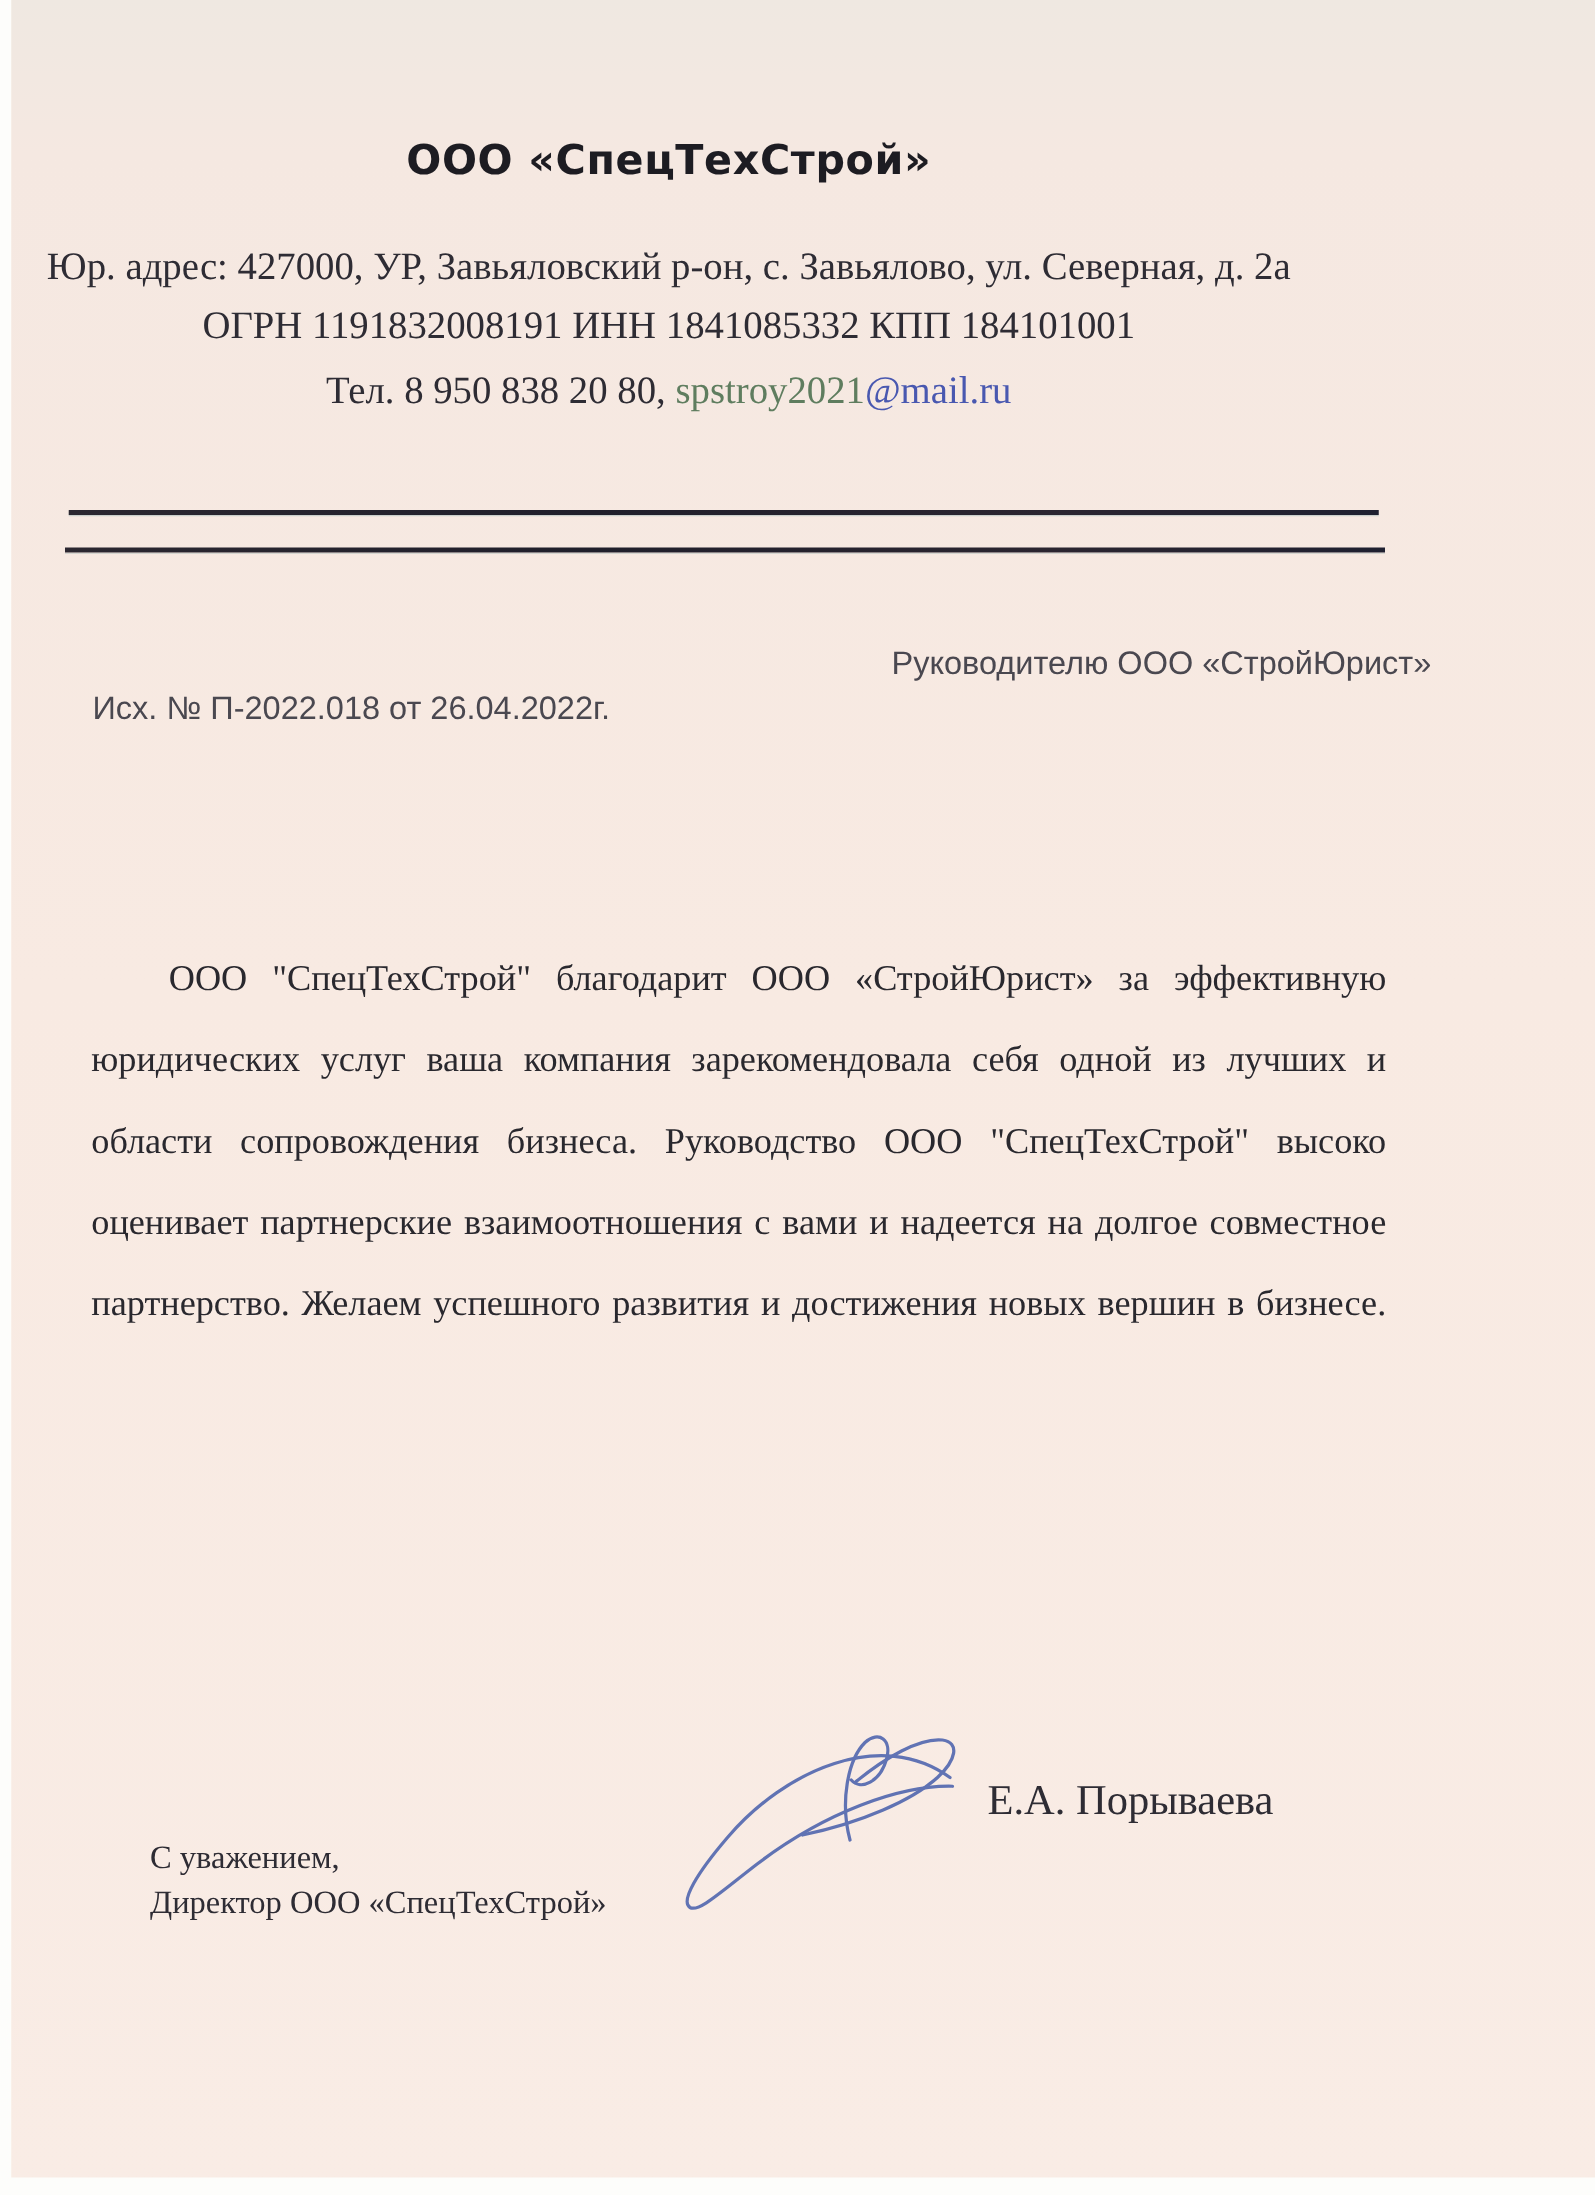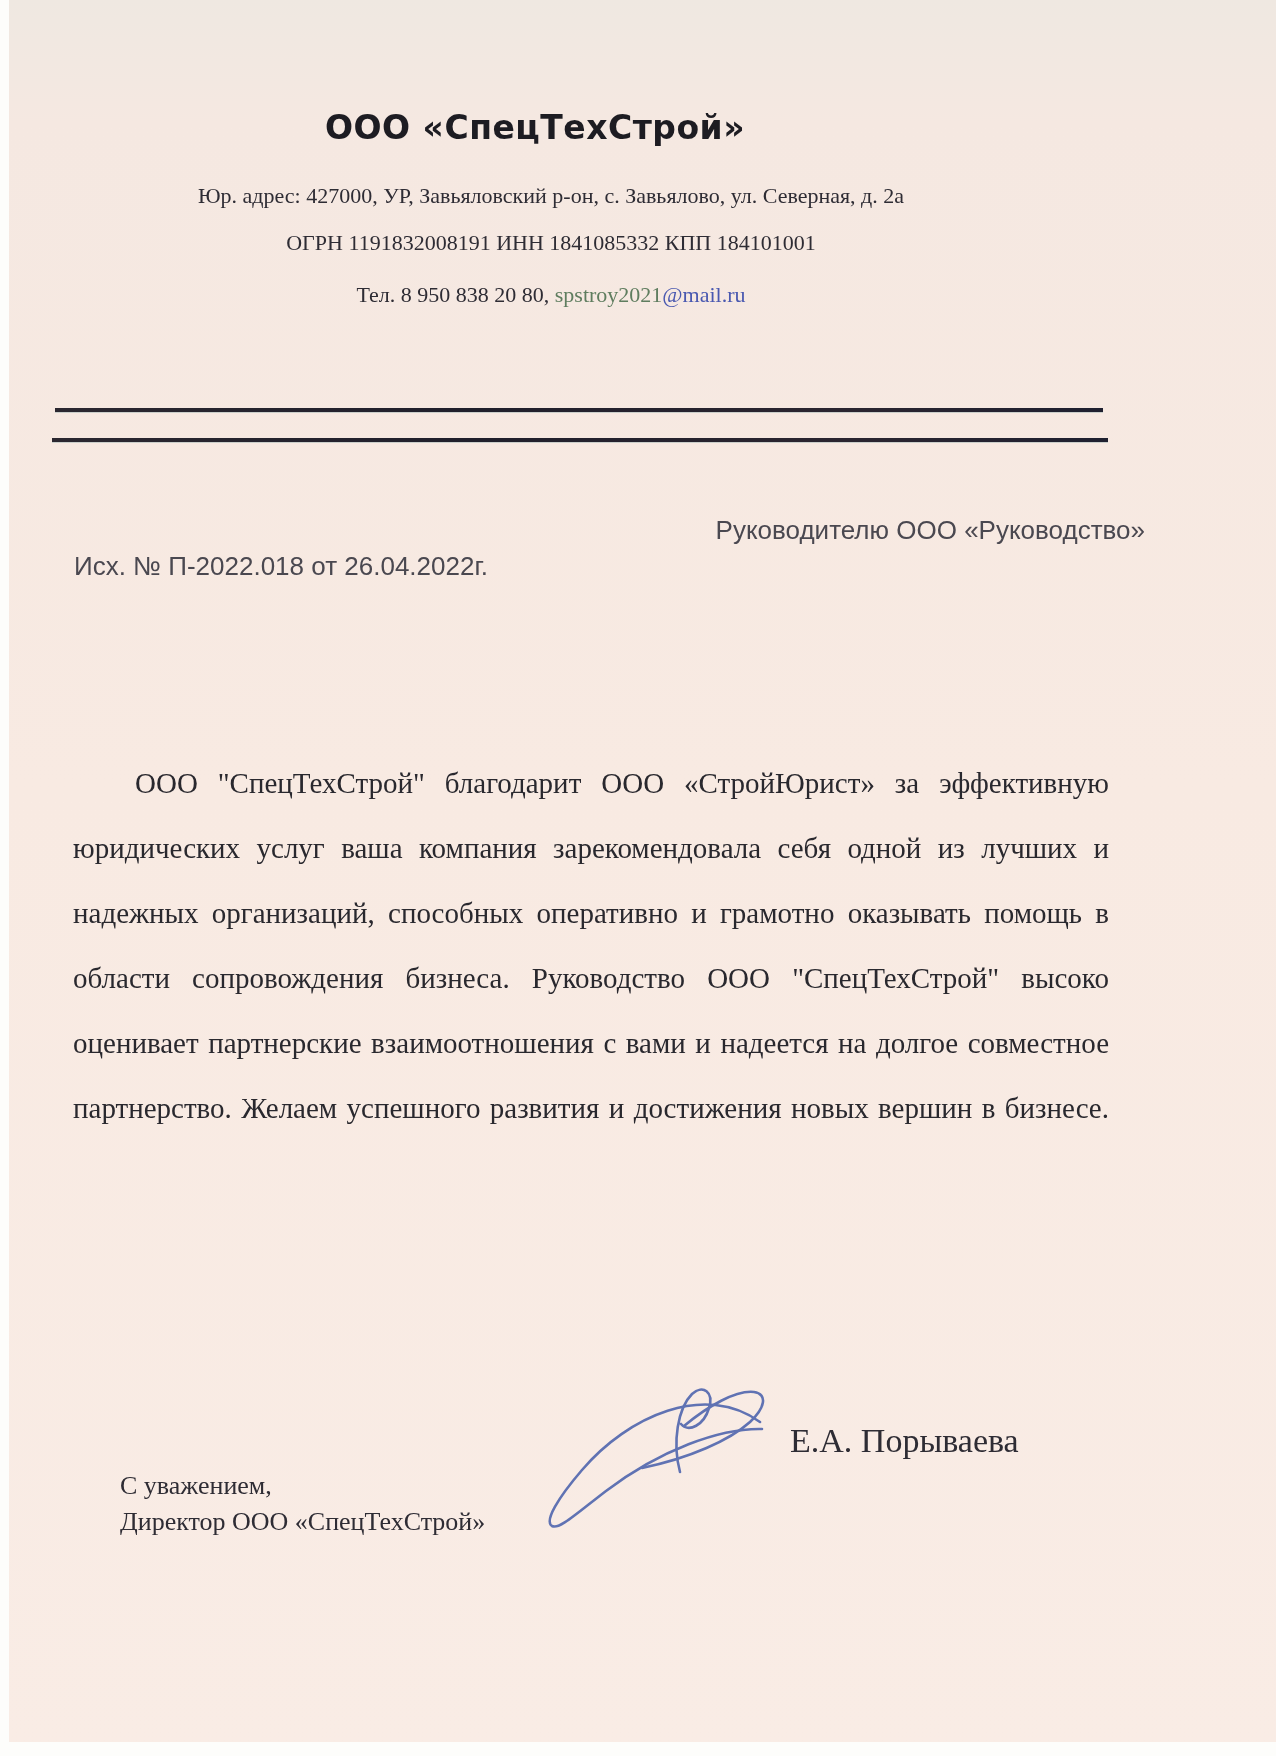--- a/index.html
+++ b/index.html
@@ -28,23 +28,24 @@
     position: absolute;
     left: 0; top: 108px; width: 100%;
     font-family: "DejaVu Sans", sans-serif;
     font-weight: bold;
     font-size: 33px;
     letter-spacing: 0.5px;
     color: #1d1c22;
   }
   .lh-line {
     position: absolute;
-    left: 16px; width: 100%;
-    font-size: 22px;
+    left: 0; width: 100%;
+    font-size: 31px;
     color: #2e2c34;
+    margin-top: 12px;
   }
   .lh-address { top: 183px; }
   .lh-ogrn    { top: 230px; }
   .lh-phone   { top: 282px; }
   .email-user   { color: #5f7d5f; }
   .email-domain { color: #4958b0; }
 
   .rule {
     position: absolute;
     height: 4px;
@@ -112,27 +113,26 @@
     <div class="lh-line lh-phone">
       <span>Тел. 8 950 838 20 80, </span><span class="email-user">spstroy2021</span><span class="email-domain">@mail.ru</span>
     </div>
   </div>
 
   <div class="rule rule-1"></div>
   <div class="rule rule-2"></div>
 
   <div class="ref-row">
     <div class="ref-number">Исх. № П-2022.018 от 26.04.2022г.</div>
-    <div class="ref-addressee">Руководителю ООО «Руководство»</div>
+    <div class="ref-addressee">Руководителю ООО «СтройЮрист»</div>
   </div>
 
   <div class="letter-body">
     <div class="body-line indent">ООО "СпецТехСтрой"  благодарит ООО «СтройЮрист» за эффективную</div>
     <div class="body-line">юридических услуг ваша компания зарекомендовала себя одной из лучших и</div>
-    <div class="body-line">надежных организаций, способных оперативно и грамотно оказывать помощь в</div>
     <div class="body-line">области сопровождения бизнеса. Руководство ООО "СпецТехСтрой" высоко</div>
     <div class="body-line">оценивает партнерские взаимоотношения с вами и надеется на долгое совместное</div>
     <div class="body-line">партнерство. Желаем успешного развития и достижения новых вершин в бизнесе.</div>
   </div>
 
   <div class="closing-block">
     <div class="closing-line">С уважением,</div>
     <div class="closing-line">Директор ООО «СпецТехСтрой»</div>
   </div>
 

